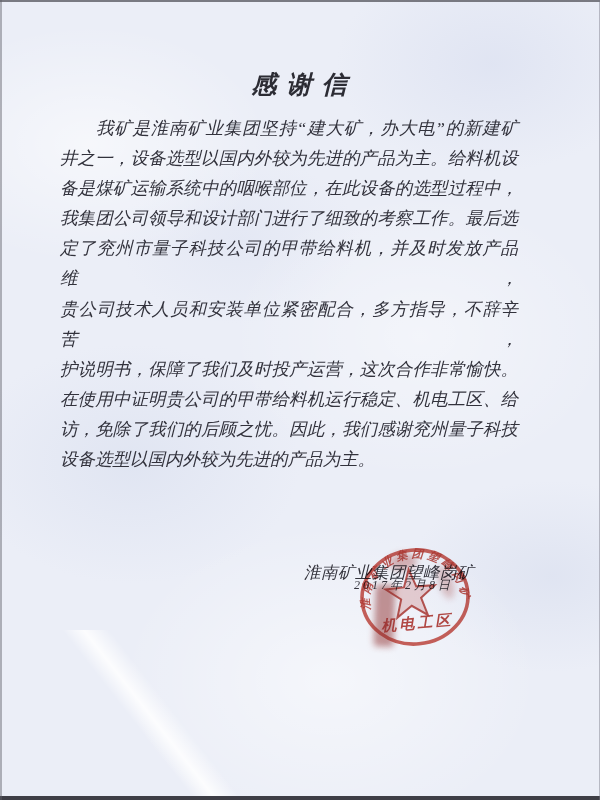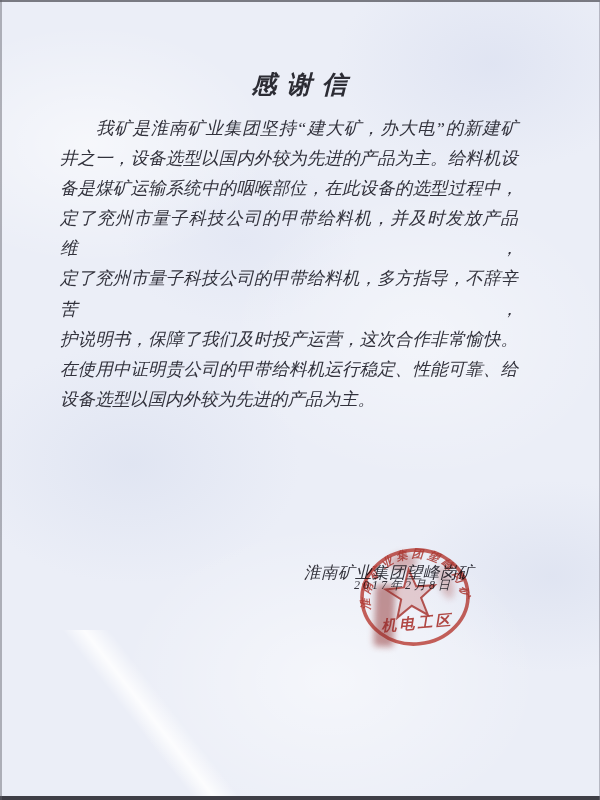--- a/index.html
+++ b/index.html
@@ -119,24 +119,26 @@
 <div class="scan">
 
   <div class="crease"></div>
 
   <h1 class="title">感 谢 信</h1>
 
   <div class="body">
       <div class="body-line">我矿是淮南矿业集团坚持“建大矿，办大电”的新建矿</div>
       <div class="body-line">井之一，设备选型以国内外较为先进的产品为主。给料机设</div>
       <div class="body-line">备是煤矿运输系统中的咽喉部位，在此设备的选型过程中，</div>
+      <div class="body-line">我集团公司领导和设计部门进行了细致的考察工作。最后选</div>
       <div class="body-line">定了兖州市量子科技公司的甲带给料机，并及时发放产品维，</div>
-      <div class="body-line">定了兖州市量子科技公司的甲带给料机，多方指导，不辞辛苦，</div>
+      <div class="body-line">贵公司技术人员和安装单位紧密配合，多方指导，不辞辛苦，</div>
       <div class="body-line">护说明书，保障了我们及时投产运营，这次合作非常愉快。</div>
-      <div class="body-line">在使用中证明贵公司的甲带给料机运行稳定、性能可靠、给</div>
+      <div class="body-line">在使用中证明贵公司的甲带给料机运行稳定、机电工区、给</div>
+      <div class="body-line">访，免除了我们的后顾之忧。因此，我们感谢兖州量子科技</div>
       <div class="body-line">设备选型以国内外较为先进的产品为主。</div>
     </div>
 
   <div class="signature">淮南矿业集团望峰岗矿</div>
 
   <div class="date">2017年2月8日</div>
 
   <div class="stamp">
     <svg viewBox="0 0 114 102" aria-hidden="true">
       <ellipse class="ring" cx="57" cy="51" rx="53" ry="47"></ellipse>

